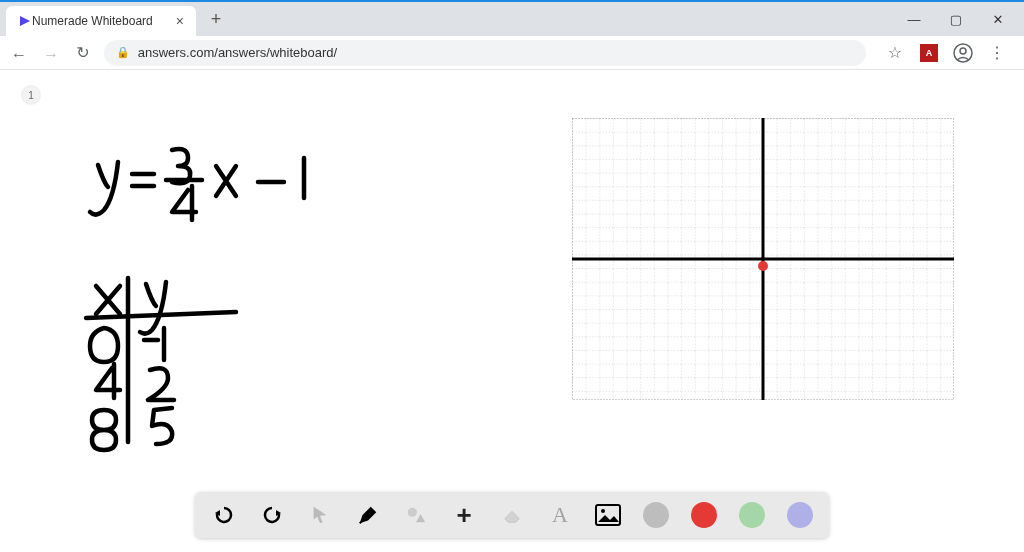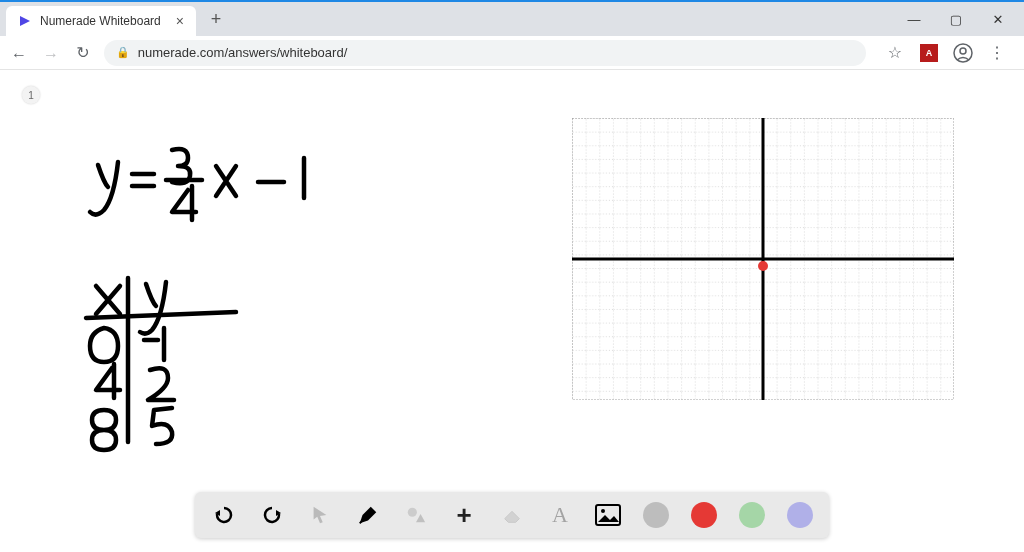--- a/index.html
+++ b/index.html
@@ -1,21 +1,21 @@
 <!DOCTYPE html>
 <html><head>
 <meta charset="utf-8">
 <style>
   * { box-sizing: border-box; margin: 0; padding: 0; }
   body { font-family: -apple-system, "Segoe UI", Arial, sans-serif; background: #fff; width: 1024px; height: 552px; overflow: hidden; position: relative; }
   
   
   .browser-top { border-top: 2px solid #1e88e5; background:#fff;}
   .tab-strip { display:flex; align-items:center; height:34px; background:#dee1e6; padding-left:6px; gap:0; }
-  .tab { display:flex; align-items:center; gap:8px; background:#fff; height:30px; padding:0 12px; border-radius:6px 6px 0 0; min-width:190px; font-size:12px; color:#333; margin-top:4px;}
+  .tab { display:flex; align-items:center; background:#fff; height:30px; padding:0 12px; border-radius:6px 6px 0 0; min-width:190px; font-size:12px; color:#333; margin-top:4px;}
   .tab .favicon { width:14px; height:14px; display:flex; align-items:center; justify-content:center;}
   .tab .close { margin-left:auto; font-size:14px; color:#555;}
   .newtab { width:28px; height:28px; display:flex; align-items:center; justify-content:center; color:#555; font-size:18px; margin-left:6px;}
   .win-controls { margin-left:auto; display:flex; gap:2px; padding-right:6px;}
   .win-controls div { width:40px; height:30px; display:flex; align-items:center; justify-content:center; color:#333; font-size:13px;}
   
   .addr-bar { display:flex; align-items:center; height:34px; background:#fff; padding:0 8px; gap:10px; border-bottom:1px solid #e4e4e4;}
   .addr-bar .nav-ico { width:22px; height:22px; display:flex; align-items:center; justify-content:center; color:#5f6368; font-size:16px;}
   .url-box { flex:1; display:flex; align-items:center; gap:8px; background:#f1f3f4; border-radius:14px; height:26px; padding:0 12px; font-size:13px; color:#333;}
   .url-box .lock { font-size:11px; color:#5f6368;}
@@ -63,21 +63,21 @@
       <div>▢</div>
       <div>✕</div>
     </div>
   </div>
   <div class="addr-bar">
     <div class="nav-ico">←</div>
     <div class="nav-ico" style="opacity:.4">→</div>
     <div class="nav-ico">↻</div>
     <div class="url-box">
       <span class="lock">🔒</span>
-      <span>numerade.com/answers/whiteboard/</span>
+      <span>answers.com/answers/whiteboard/</span>
     </div>
     <div class="right-icons">
       <div class="ico">☆</div>
       <div class="ico">
           <div class="pdf-badge">A</div>
         </div>
       <div class="ico">
         <svg width="20" height="20" viewBox="0 0 20 20">
             <circle cx="10" cy="10" r="9" fill="none" stroke="#5f6368" stroke-width="1.5"></circle>
             <circle cx="10" cy="8" r="3" fill="none" stroke="#5f6368" stroke-width="1.5"></circle>

